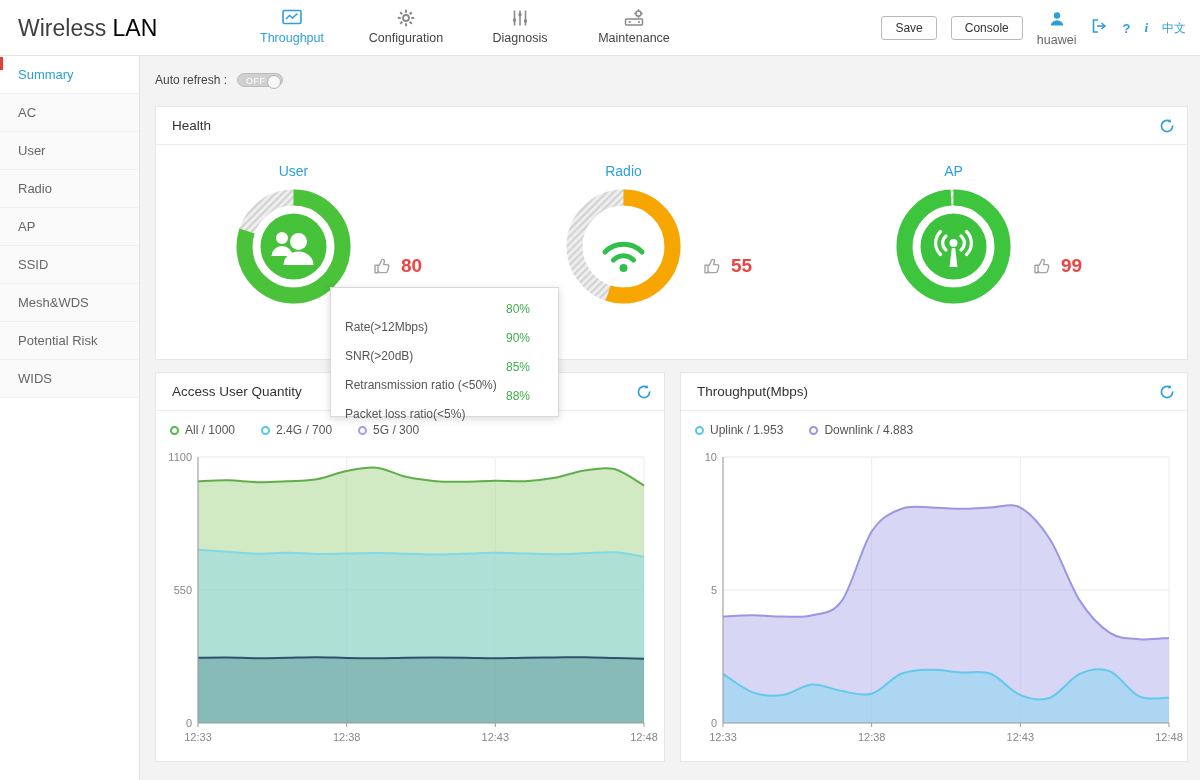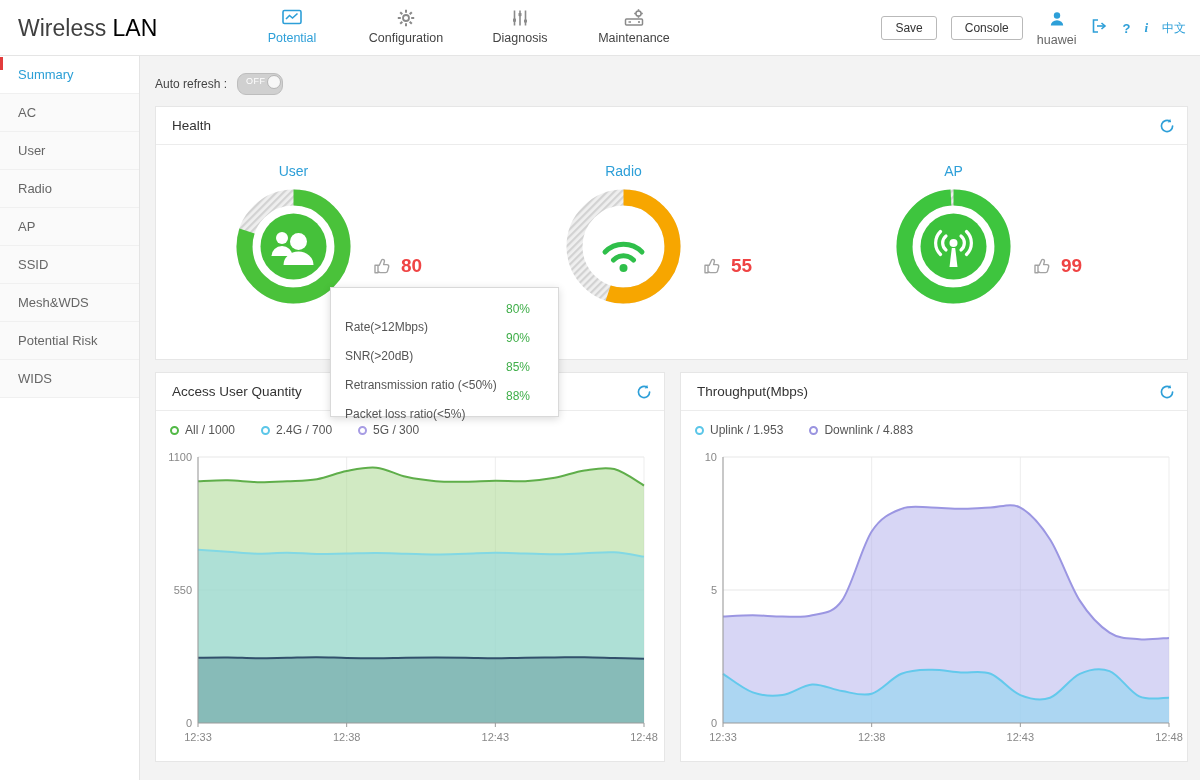--- a/index.html
+++ b/index.html
@@ -31,21 +31,21 @@
     border-right:1px solid #e4e4e4; z-index:10; }
   .red-tick { position:absolute; left:0; top:1px; width:3px; height:13px; background:#e23c3c; }
   .side-item { height:38px; line-height:38px; padding-left:18px; font-size:13px; color:#666;
     background:#fafafa; border-bottom:1px solid #f0f0f0; cursor:pointer; }
   .side-item.active { color:#2b9fd6; background:#fff; }
 
   
   .main { position:absolute; left:140px; top:56px; right:0; bottom:0; background:#f3f3f3; }
   .autorefresh { position:absolute; left:15px; top:17px; display:flex; align-items:center; gap:10px;
     font-size:12px; color:#444; }
-  .toggle { position:relative; width:46px; height:22px; border-radius:9px; background:#d0d0d0;
+  .toggle { position:relative; width:46px; height:14px; border-radius:9px; background:#d0d0d0;
     border:1px solid #bdbdbd; cursor:pointer; }
   .toggle .t-label { position:absolute; left:8px; top:2px; font-size:9px; color:#fff; letter-spacing:.5px; }
   .toggle .knob { position:absolute; right:1px; top:1px; width:14px; height:14px; border-radius:50%;
     background:#f7f7f7; border:1px solid #b5b5b5; }
 
   .panel { position:absolute; background:#fff; border:1px solid #e6e6e6; }
   .panel-title { height:38px; line-height:38px; padding:0 16px; font-size:13.5px; color:#333;
     border-bottom:1px solid #ececec; }
   .refresh { position:absolute; right:12px; top:11px; cursor:pointer; }
 
@@ -88,21 +88,21 @@
   </div>
 
   <div class="nav">
     <div class="nav-item active">
       <span class="nicon">
         <svg width="22" height="20" viewBox="0 0 22 20">
           <rect x="2" y="2.5" width="18" height="13" rx="1.5" fill="none" stroke="#2d9fd8" stroke-width="1.6"></rect>
           <polyline points="5,11 8.5,7.5 11.5,10 16.5,5.5" fill="none" stroke="#2d9fd8" stroke-width="1.6"></polyline>
         </svg>
       </span>
-      <div class="nlabel">Potential</div>
+      <div class="nlabel">Throughput</div>
     </div>
     <div class="nav-item">
       <span class="nicon">
         <svg width="20" height="20" viewBox="0 0 20 20">
           <circle cx="10" cy="10" r="3" fill="none" stroke="#8a8a8a" stroke-width="1.8"></circle>
           <g stroke="#8a8a8a" stroke-width="2">
             <line x1="10" y1="1.8" x2="10" y2="4.8"></line>
               <line x1="10" y1="15.2" x2="10" y2="18.2"></line>
             <line x1="1.8" y1="10" x2="4.8" y2="10"></line>
               <line x1="15.2" y1="10" x2="18.2" y2="10"></line>

